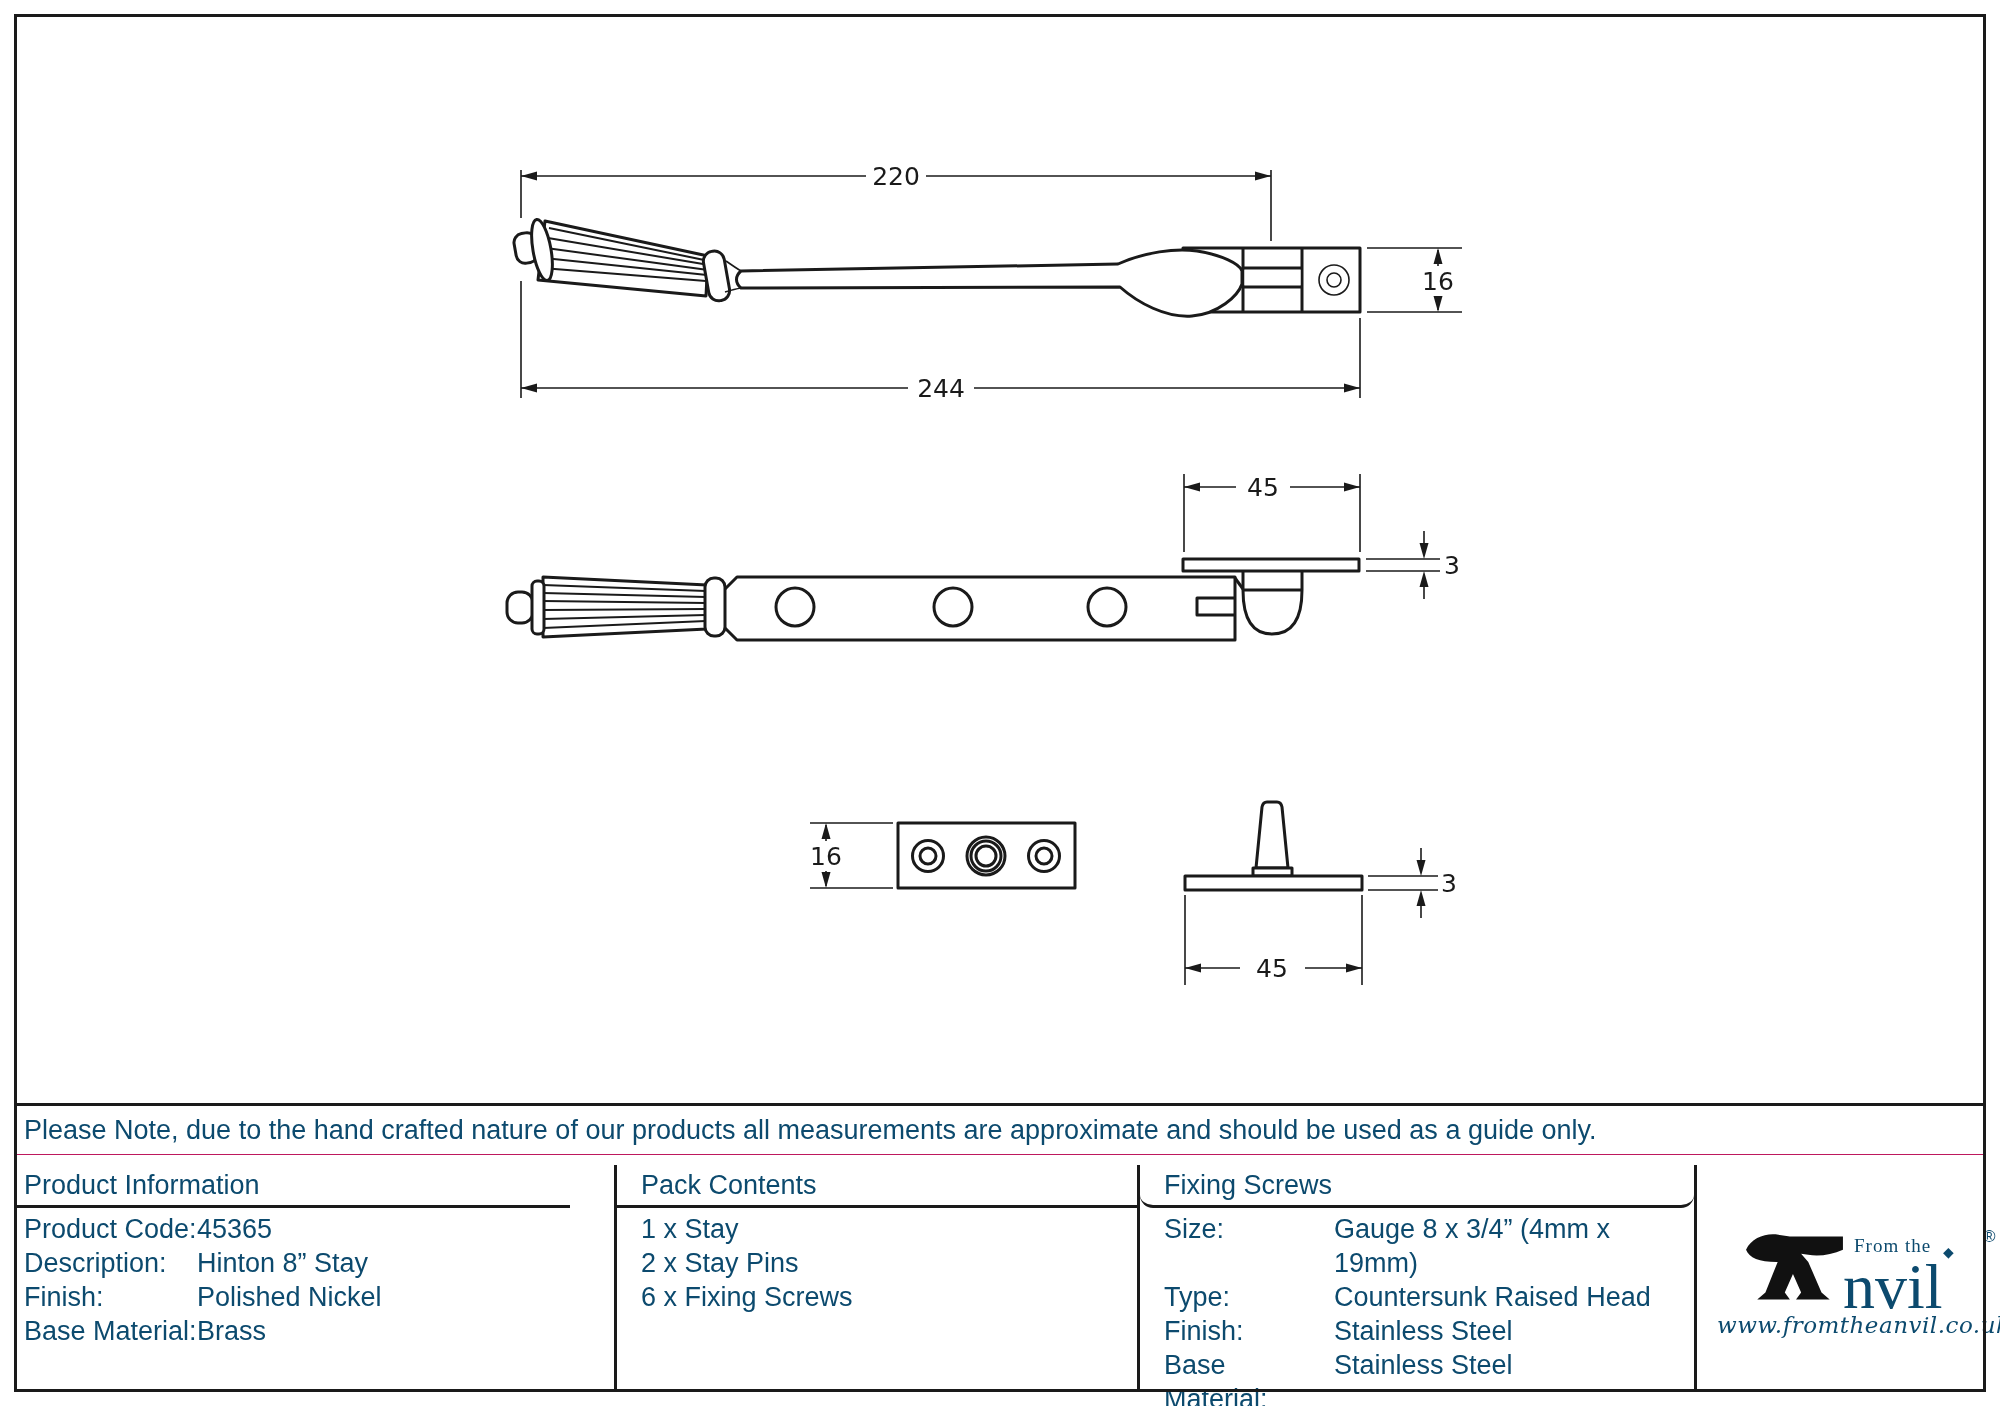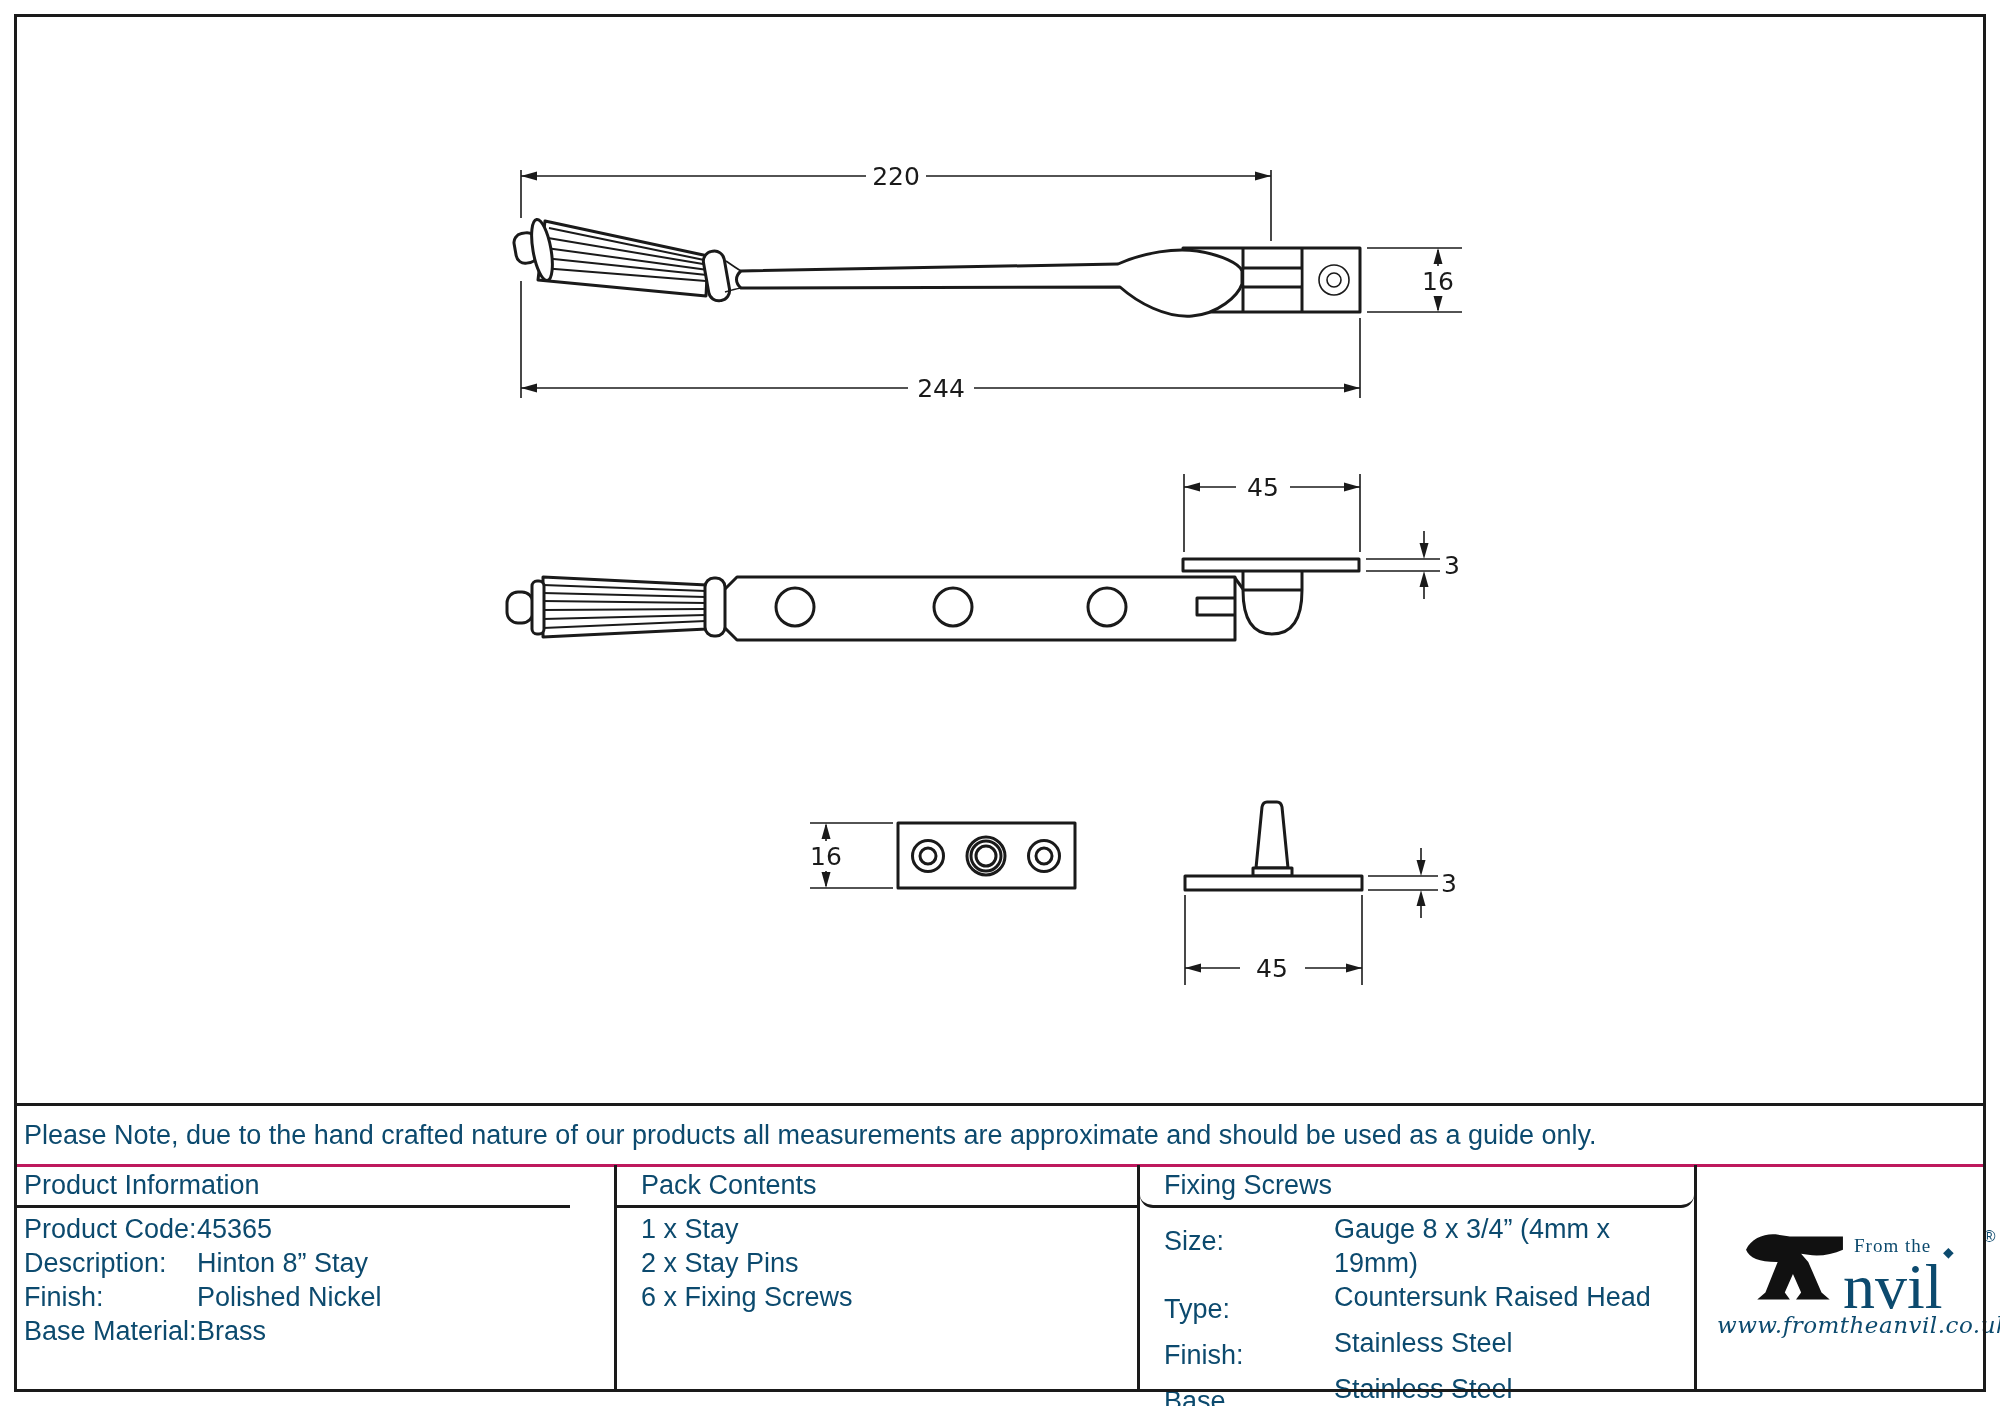--- a/index.html
+++ b/index.html
@@ -6,42 +6,42 @@
   .page{position:relative;width:2000px;height:1406px;background:#ffffff;
         font-family:"Liberation Sans",sans-serif;color:#0c4a6e;overflow:hidden;}
   .frame{position:absolute;inset:14px;border:3px solid #1a1a1a;pointer-events:none;}
   svg text{font-family:"DejaVu Sans",sans-serif;font-size:25px;fill:#1a1a1a;}
   .obj{stroke:#1a1a1a;stroke-width:3;fill:none;stroke-linejoin:round;}
   .objw{stroke:#1a1a1a;stroke-width:3;fill:#ffffff;stroke-linejoin:round;}
   .thin{stroke:#1a1a1a;stroke-width:1.6;fill:none;}
   .flute{stroke:#1a1a1a;stroke-width:2;fill:none;}
   .arr{fill:#1a1a1a;stroke:none;}
   
-  .note-bar{position:absolute;left:14px;right:14px;top:1103px;height:64px;
-            border-top:3px solid #1a1a1a;border-bottom:3px solid #be185d;
+  .note-bar{position:absolute;left:14px;right:14px;top:1103px;height:52px;
+            border-top:3px solid #1a1a1a;border-bottom:1px solid #be185d;
             box-sizing:border-box;display:flex;align-items:center;
             padding-left:10px;font-size:27px;}
   
   .spec-table{position:absolute;left:14px;right:14px;top:1165px;bottom:14px;
               box-sizing:border-box;display:flex;}
   .col{box-sizing:border-box;height:100%;}
   .col+.col{border-left:3px solid #1a1a1a;}
   .col-1{width:556px;}
   .col-2{width:523px;margin-left:44px;}
   .col-3{width:557px;}
   .col-4{flex:1;position:relative;}
   .col-head{height:43px;box-sizing:border-box;border-bottom:3px solid #1a1a1a;
             display:flex;align-items:center;font-size:27px;}
   .col-1 .col-head,.col-1 .col-body{padding-left:10px;}
   .col-2 .col-head,.col-2 .col-body{padding-left:24px;}
   .col-3 .col-head,.col-3 .col-body{padding-left:24px;border-radius:13px;}
   .col-body{padding-top:4px;font-size:27px;line-height:34px;}
   .kv{display:flex;}
   .kv .k{width:173px;flex:none;}
-  .col-3 .kv .k{width:170px;margin-top:12px;}
+  .col-3 .kv .k{width:170px;}
   
   .logo-box{position:absolute;inset:0;}
   .logo-from{position:absolute;left:157px;top:70px;font-family:"Liberation Serif",serif;
              font-size:19px;letter-spacing:1px;}
   .logo-word{position:absolute;left:146px;top:90px;font-family:"Liberation Serif",serif;
              font-size:64px;line-height:64px;}
   .logo-diamond{position:absolute;left:246px;top:79px;font-size:14px;}
   .logo-reg{position:absolute;left:286px;top:62px;font-size:17px;}
   .logo-url{position:absolute;left:20px;right:10px;top:147px;text-align:center;
             font-family:"DejaVu Serif",serif;font-style:italic;font-size:23px;letter-spacing:0.5px;}

